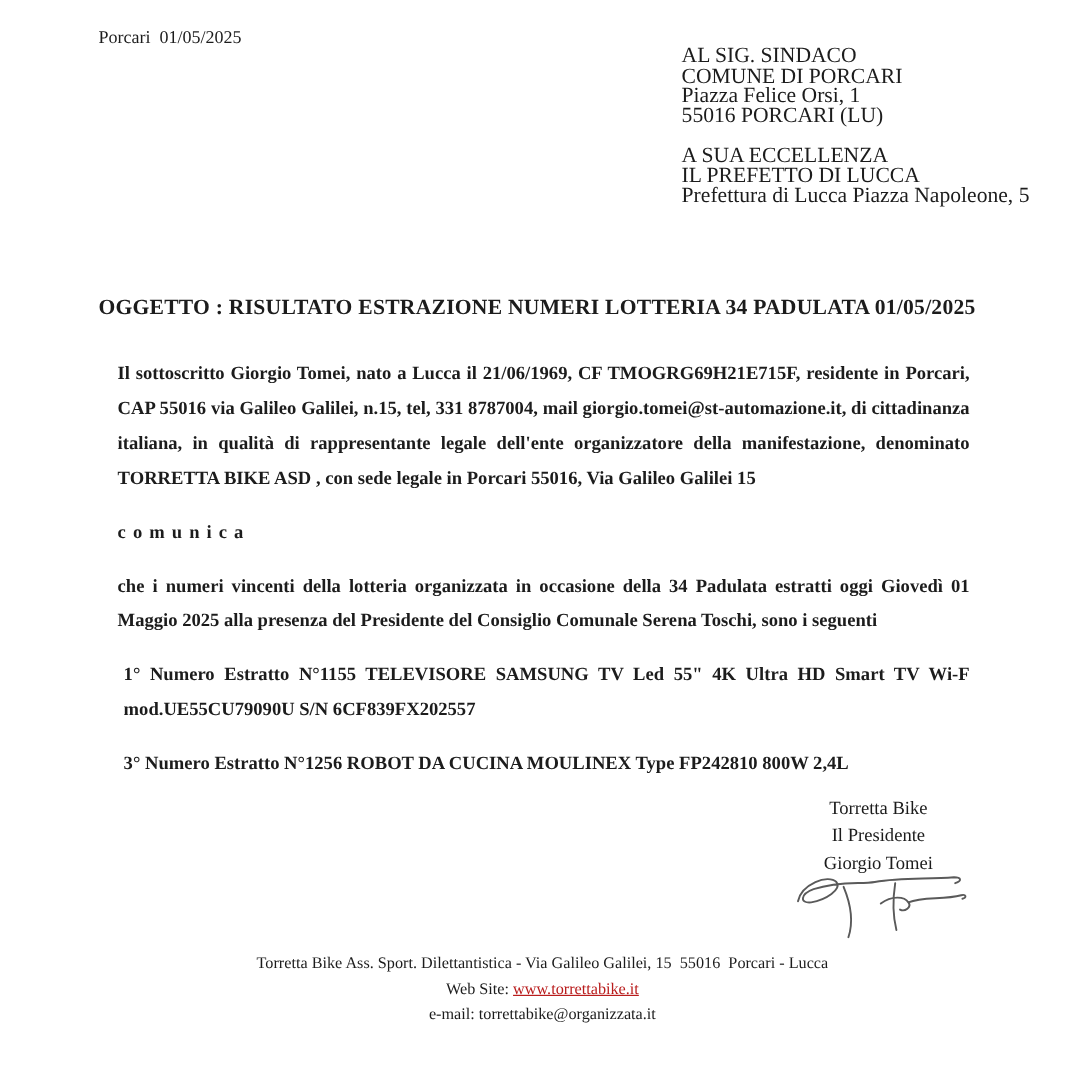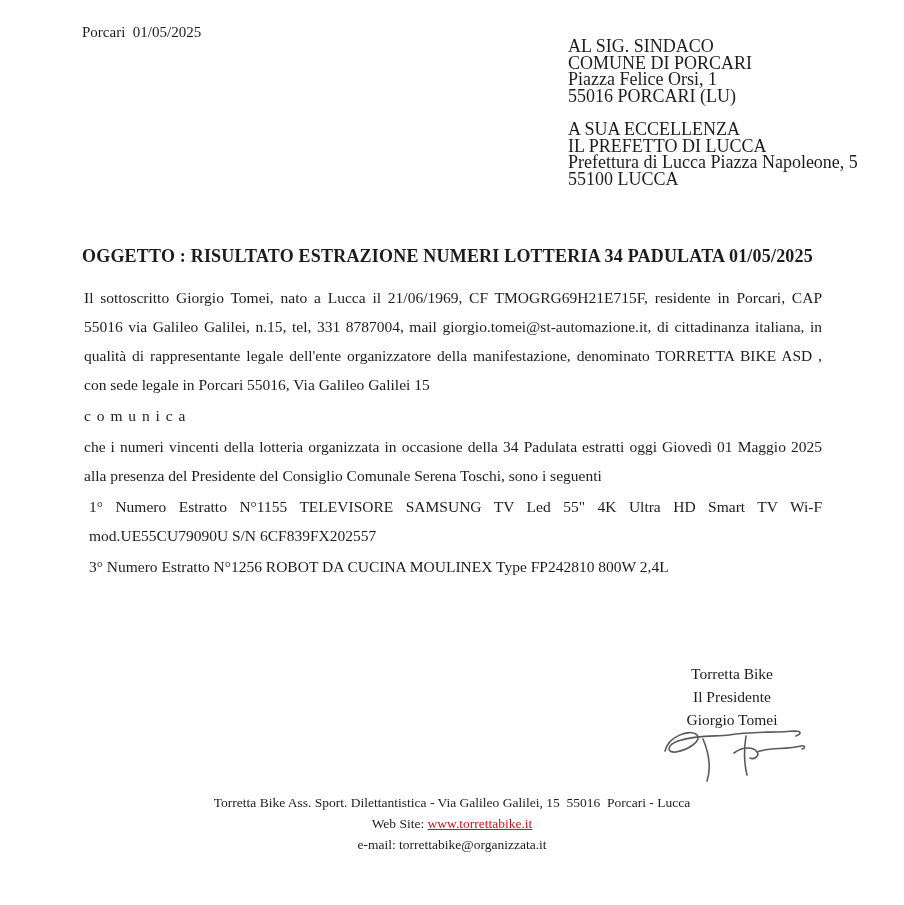--- a/index.html
+++ b/index.html
@@ -46,21 +46,21 @@
   }
   .body-text {
     position: absolute;
     left: 82px;
     top: 281px;
     width: 742px;
     font-size: 15.5px;
     line-height: 29px;
     text-align: justify;
   }
-  .body-text p { margin: 2px; }
+  .body-text p { margin: 16px; font-weight: bold; }
   .comunica {
     text-align: left;
     letter-spacing: 1px;
   }
   .result-line {
     padding-left: 5px;
     white-space: pre-wrap;
   }
   .signature-block {
     position: absolute;
@@ -105,21 +105,20 @@
     <div class="recipient-block">
       <div>AL SIG. SINDACO</div>
       <div>COMUNE DI PORCARI</div>
       <div>Piazza Felice Orsi, 1</div>
       <div>55016 PORCARI (LU)</div>
     </div>
     <div class="recipient-block">
       <div>A SUA ECCELLENZA</div>
       <div>IL PREFETTO DI LUCCA</div>
       <div>Prefettura di Lucca Piazza Napoleone, 5</div>
-      <div>55100 LUCCA</div>
     </div>
   </div>
 
   <div class="subject-line">OGGETTO : RISULTATO ESTRAZIONE NUMERI LOTTERIA 34 PADULATA 01/05/2025</div>
 
   <div class="body-text">
     <p>Il sottoscritto Giorgio Tomei, nato a Lucca il 21/06/1969, CF TMOGRG69H21E715F, residente in Porcari, CAP 55016 via Galileo Galilei, n.15, tel, 331 8787004, mail giorgio.tomei@st-automazione.it, di cittadinanza italiana, in qualità di rappresentante legale dell'ente organizzatore della manifestazione, denominato TORRETTA BIKE ASD , con sede legale in Porcari 55016, Via Galileo Galilei 15</p>
     <p class="comunica">c o m u n i c a</p>
     <p>che i numeri vincenti della lotteria organizzata in occasione della 34 Padulata estratti oggi Giovedì 01 Maggio 2025 alla presenza del Presidente del Consiglio Comunale Serena Toschi, sono i seguenti</p>
     <p class="result-line">1° Numero Estratto N°1155 TELEVISORE SAMSUNG TV Led 55" 4K Ultra HD Smart TV Wi-F mod.UE55CU79090U S/N 6CF839FX202557</p>

